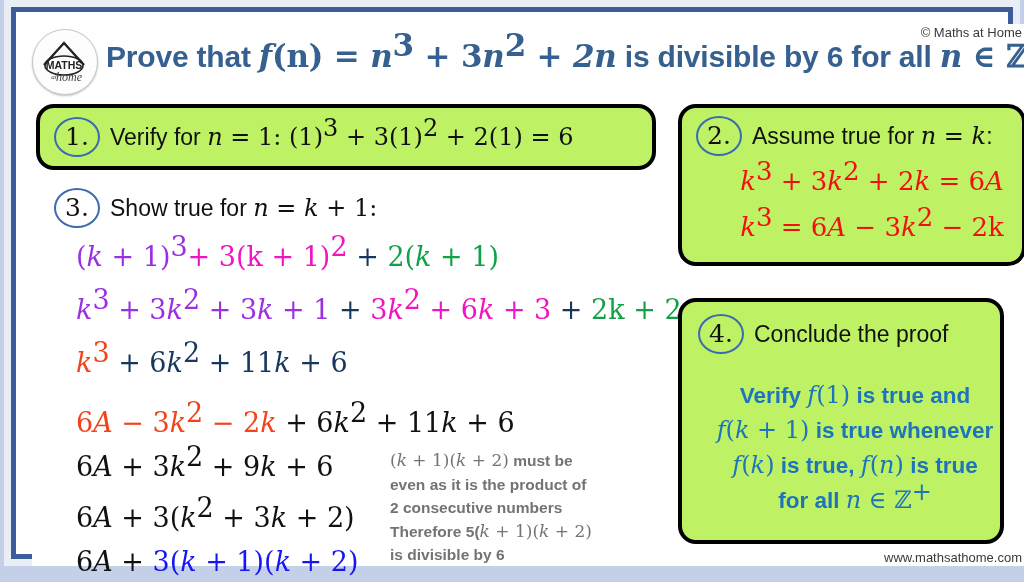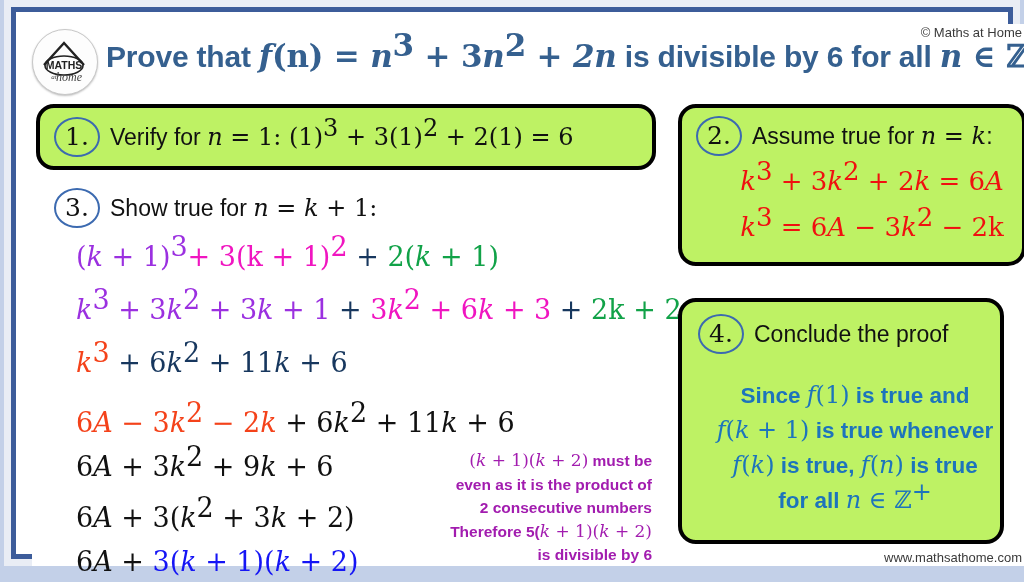--- a/index.html
+++ b/index.html
@@ -230,22 +230,22 @@
   .c-orange  { color: #f4421a; }
   .c-black   { color: #111111; }
   .c-blue    { color: #1515f5; }
 
   
   #annotation {
     position: absolute;
     left: 358px;
     top: 425px;
     width: 262px;
-    text-align: right;
-    color: #a21caf;
+    text-align: left;
+    color: #737373;
     font-size: 15.5px;
     font-weight: 600;
     line-height: 23.5px;
   }
   #annotation .mi,
   #annotation .mn,
   #annotation .mop { font-size: 17px; font-weight: 400; }
 
   
   #website {
@@ -325,21 +325,21 @@
         <span>2 consecutive numbers</span><br>
         <span><span>Therefore 5(</span><span class="mi">k</span><span class="mn"> + 1)(</span><span class="mi">k</span><span class="mn"> + 2)</span></span><br>
         <span>is divisible by 6</span>
       </div>
 
       <div class="box" id="box-step4">
         <div id="step4-head">
           <span class="step-circle">4.</span><span class="step-head-text">Conclude the proof</span>
         </div>
         <div id="step4-conclusion">
-          <span>Since </span><span class="mi">f</span><span class="mn">(1)</span><span> is true and</span><br>
+          <span>Verify </span><span class="mi">f</span><span class="mn">(1)</span><span> is true and</span><br>
           <span class="mi">f</span><span class="mn">(</span><span class="mi">k</span><span class="mn"> + 1)</span><span> is true whenever</span><br>
           <span class="mi">f</span><span class="mn">(</span><span class="mi">k</span><span class="mn">)</span><span> is true, </span><span class="mi">f</span><span class="mn">(</span><span class="mi">n</span><span class="mn">)</span><span> is true</span><br>
           <span>for all </span><span class="mi">n</span><span class="mop"> ∈ </span><span class="mn">ℤ</span><sup class="mn">+</sup>
         </div>
       </div>
 
       <div id="website">www.mathsathome.com</div>
 
     </div>
   </div>

